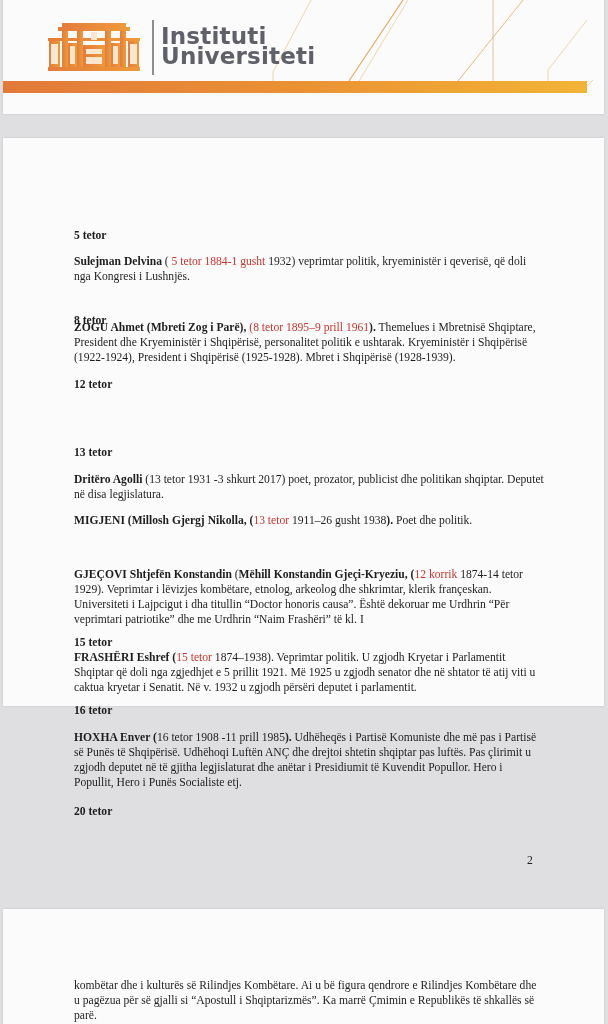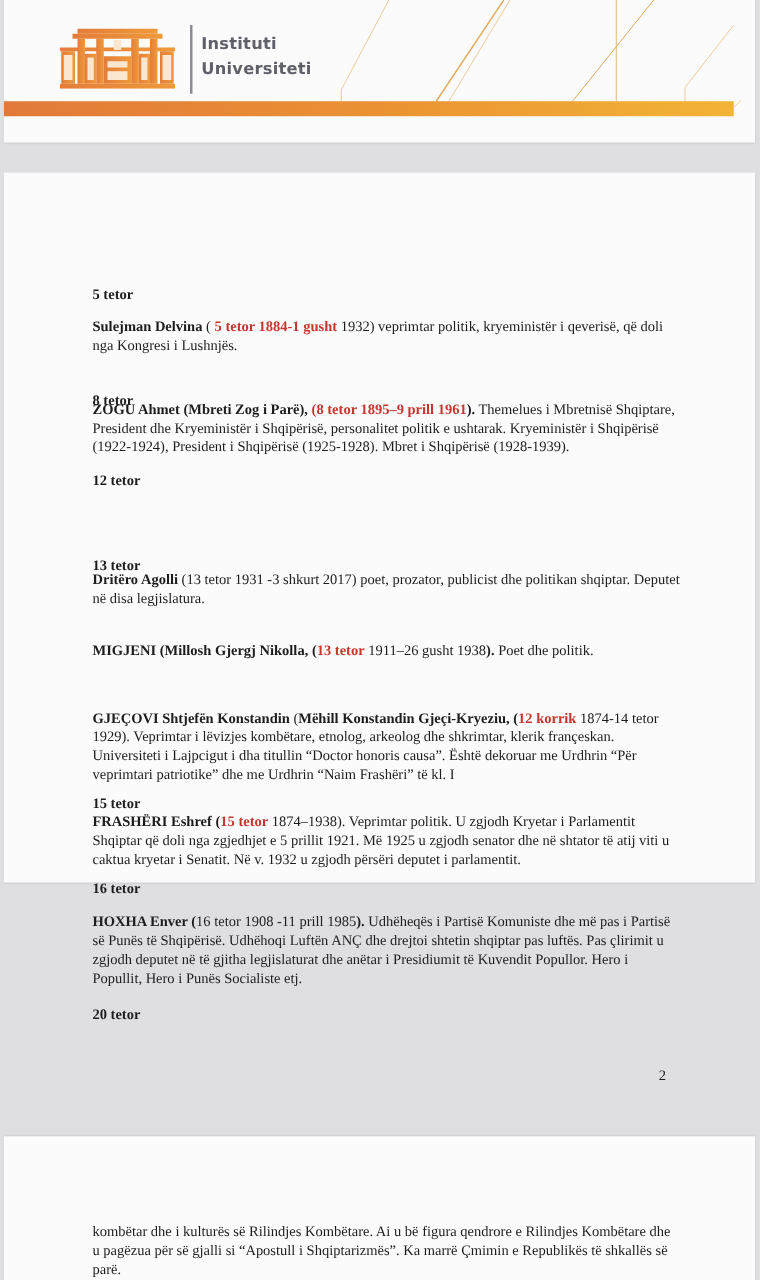--- a/index.html
+++ b/index.html
@@ -18,35 +18,35 @@
   #page2 { top: 123px; height: 568px; margin-top: 15px; }
   #page3 { top: 909px; height: 130px; }
 
   
   .lines { position: absolute; left: 0; top: 0; width: 601px; height: 124px; }
   .logo-building { position: absolute; left: 45px; top: 29px; width: 92px; height: 52px; }
   .logo-divider { position: absolute; left: 149px; top: 30px; width: 1.5px; height: 55px; background: #8b8d93; }
   .logo-text {
     position: absolute; left: 158px; top: 36px;
     font-family: "DejaVu Sans", sans-serif; font-weight: bold;
-    font-size: 13px; line-height: 20px; color: #5f6069; letter-spacing: 0.2px;
+    font-size: 23px; line-height: 20px; color: #5f6069; letter-spacing: 0.2px;
   }
   .orange-bar {
     position: absolute; left: 0; top: 91px; width: 584px; height: 12px;
     background: linear-gradient(90deg, #e2793a 0%, #ea9133 50%, #f2b436 100%);
   }
 
   
   .txt {
     position: absolute; left: 71px; width: 470px;
     font-size: 11.6px; line-height: 15px; color: #1d1d1d;
   }
   .h { font-weight: bold; }
   .b { font-weight: bold; }
-  .r { color: #c6362f; font-weight: bold; }
+  .r { color: #c6362f; }
   .pagenum { position: absolute; left: 524px; font-size: 11.6px; color: #1d1d1d; }
 </style>
 </head>
 <body>
 
 <div class="page" id="page1">
   <svg class="lines" viewBox="0 0 601 124">
     <g fill="none" stroke="#eecb98" stroke-width="0.8">
       <path d="M308 10 L270 82 L270 91"></path>
       <path d="M400 10 L346 91" stroke="#e3a85a" stroke-width="1.1"></path>
@@ -106,21 +106,21 @@
   </div>
 
   <div class="txt h" style="top:175px">8 tetor</div>
   <div class="txt" style="top:182px">
     <span class="b">ZOGU Ahmet (Mbreti Zog i Parë), </span><span class="r">(8 tetor 1895–9 prill 1961</span><span class="b">).</span><span> Themelues i Mbretnisë Shqiptare, President dhe Kryeministër i Shqipërisë, personalitet politik e ushtarak. Kryeministër i Shqipërisë (1922-1924), President i Shqipërisë (1925-1928). Mbret i Shqipërisë (1928-1939).</span>
   </div>
 
   <div class="txt h" style="top:239px">12 tetor</div>
 
   <div class="txt h" style="top:307px">13 tetor</div>
-  <div class="txt" style="top:318px">
+  <div class="txt" style="top:334px">
     <span class="b">Dritëro Agolli</span><span> (13 tetor 1931 -3 shkurt 2017) poet, prozator, publicist dhe politikan shqiptar. Deputet në disa legjislatura.</span>
   </div>
   <div class="txt" style="top:375px">
     <span class="b">MIGJENI (Millosh Gjergj Nikolla, (</span><span class="r">13 tetor</span><span> 1911–26 gusht 1938</span><span class="b">).</span><span> Poet dhe politik.</span>
   </div>
 
   <div class="txt" style="top:429px">
     <span class="b">GJEÇOVI Shtjefën Konstandin</span><span> (</span><span class="b">Mëhill Konstandin Gjeçi-Kryeziu, (</span><span class="r">12 korrik</span><span> 1874-14 tetor 1929). Veprimtar i lëvizjes kombëtare, etnolog, arkeolog dhe shkrimtar, klerik françeskan. Universiteti i Lajpcigut i dha titullin “Doctor honoris causa”. Është dekoruar me Urdhrin “Për veprimtari patriotike” dhe me Urdhrin “Naim Frashëri” të kl. I</span>
   </div>
 

